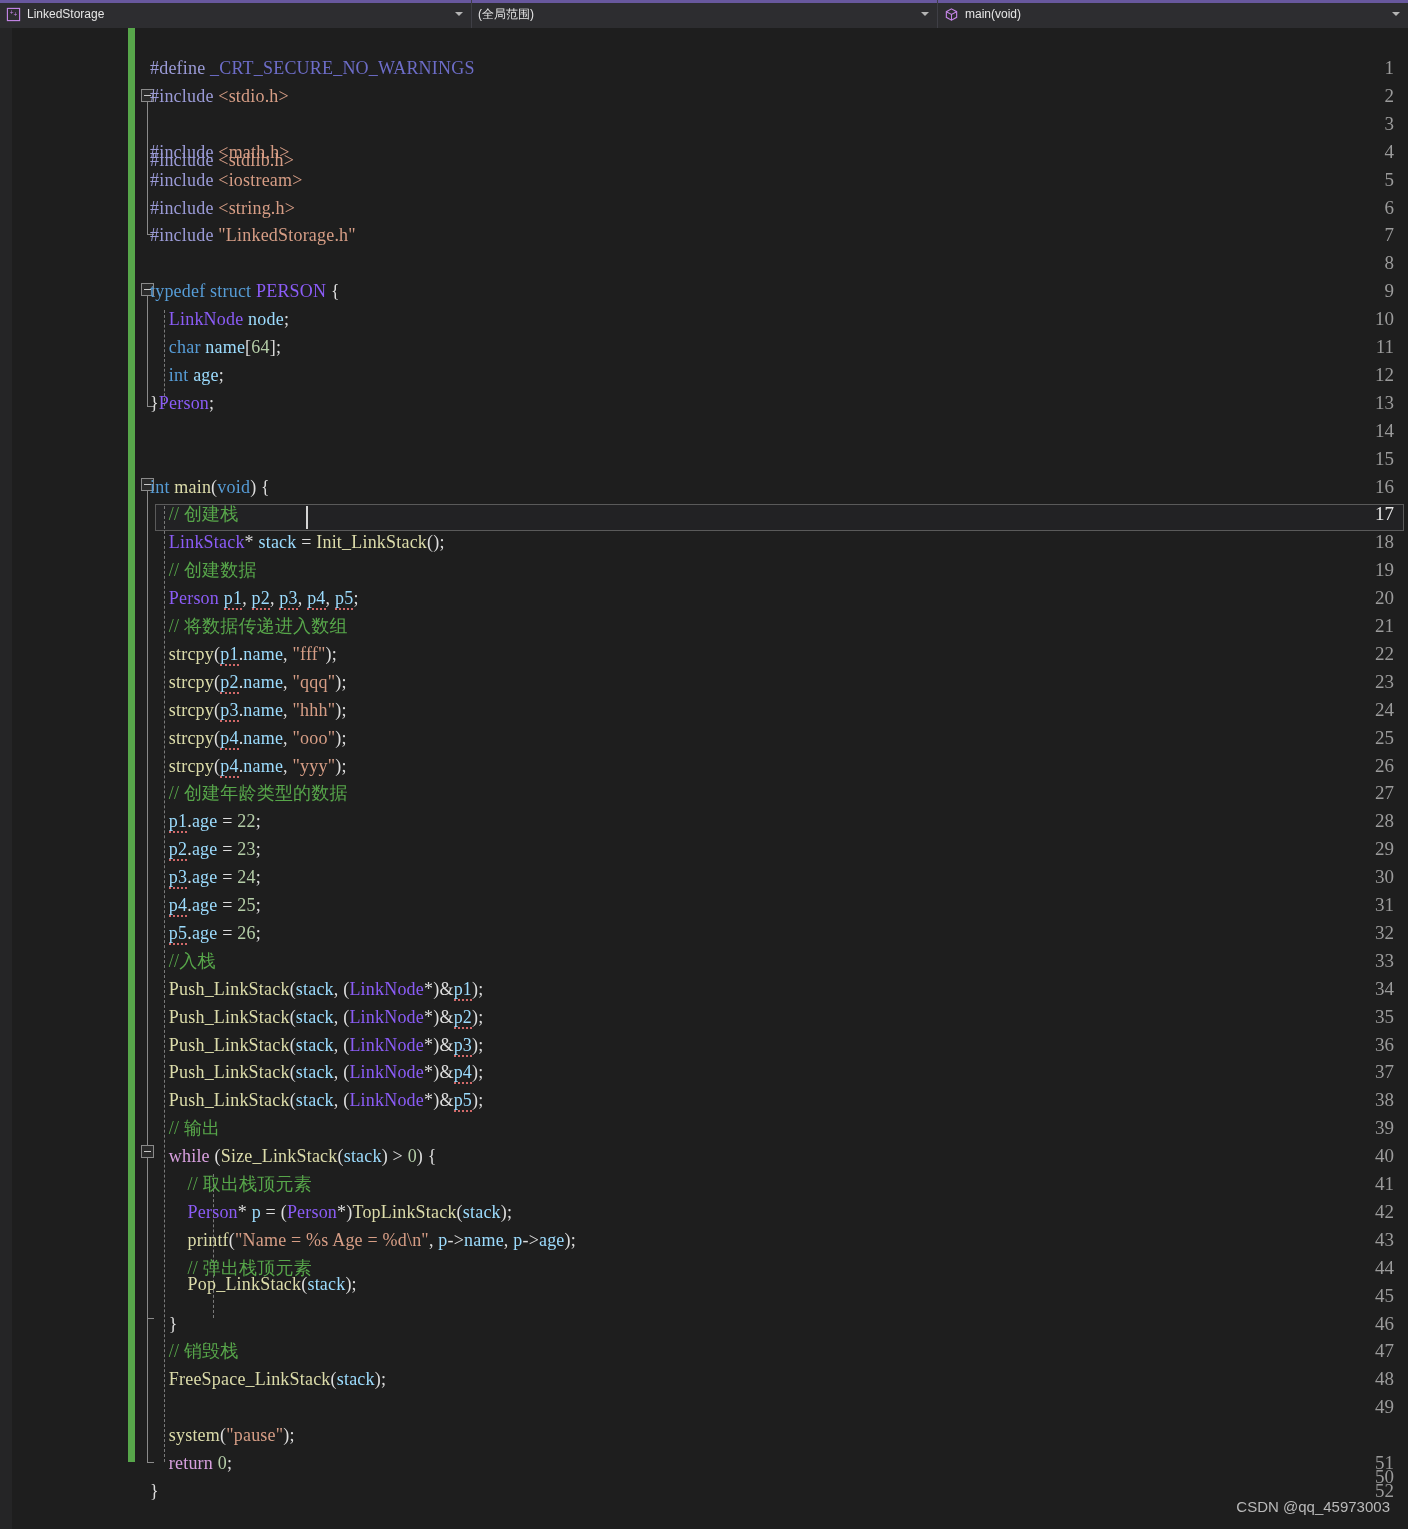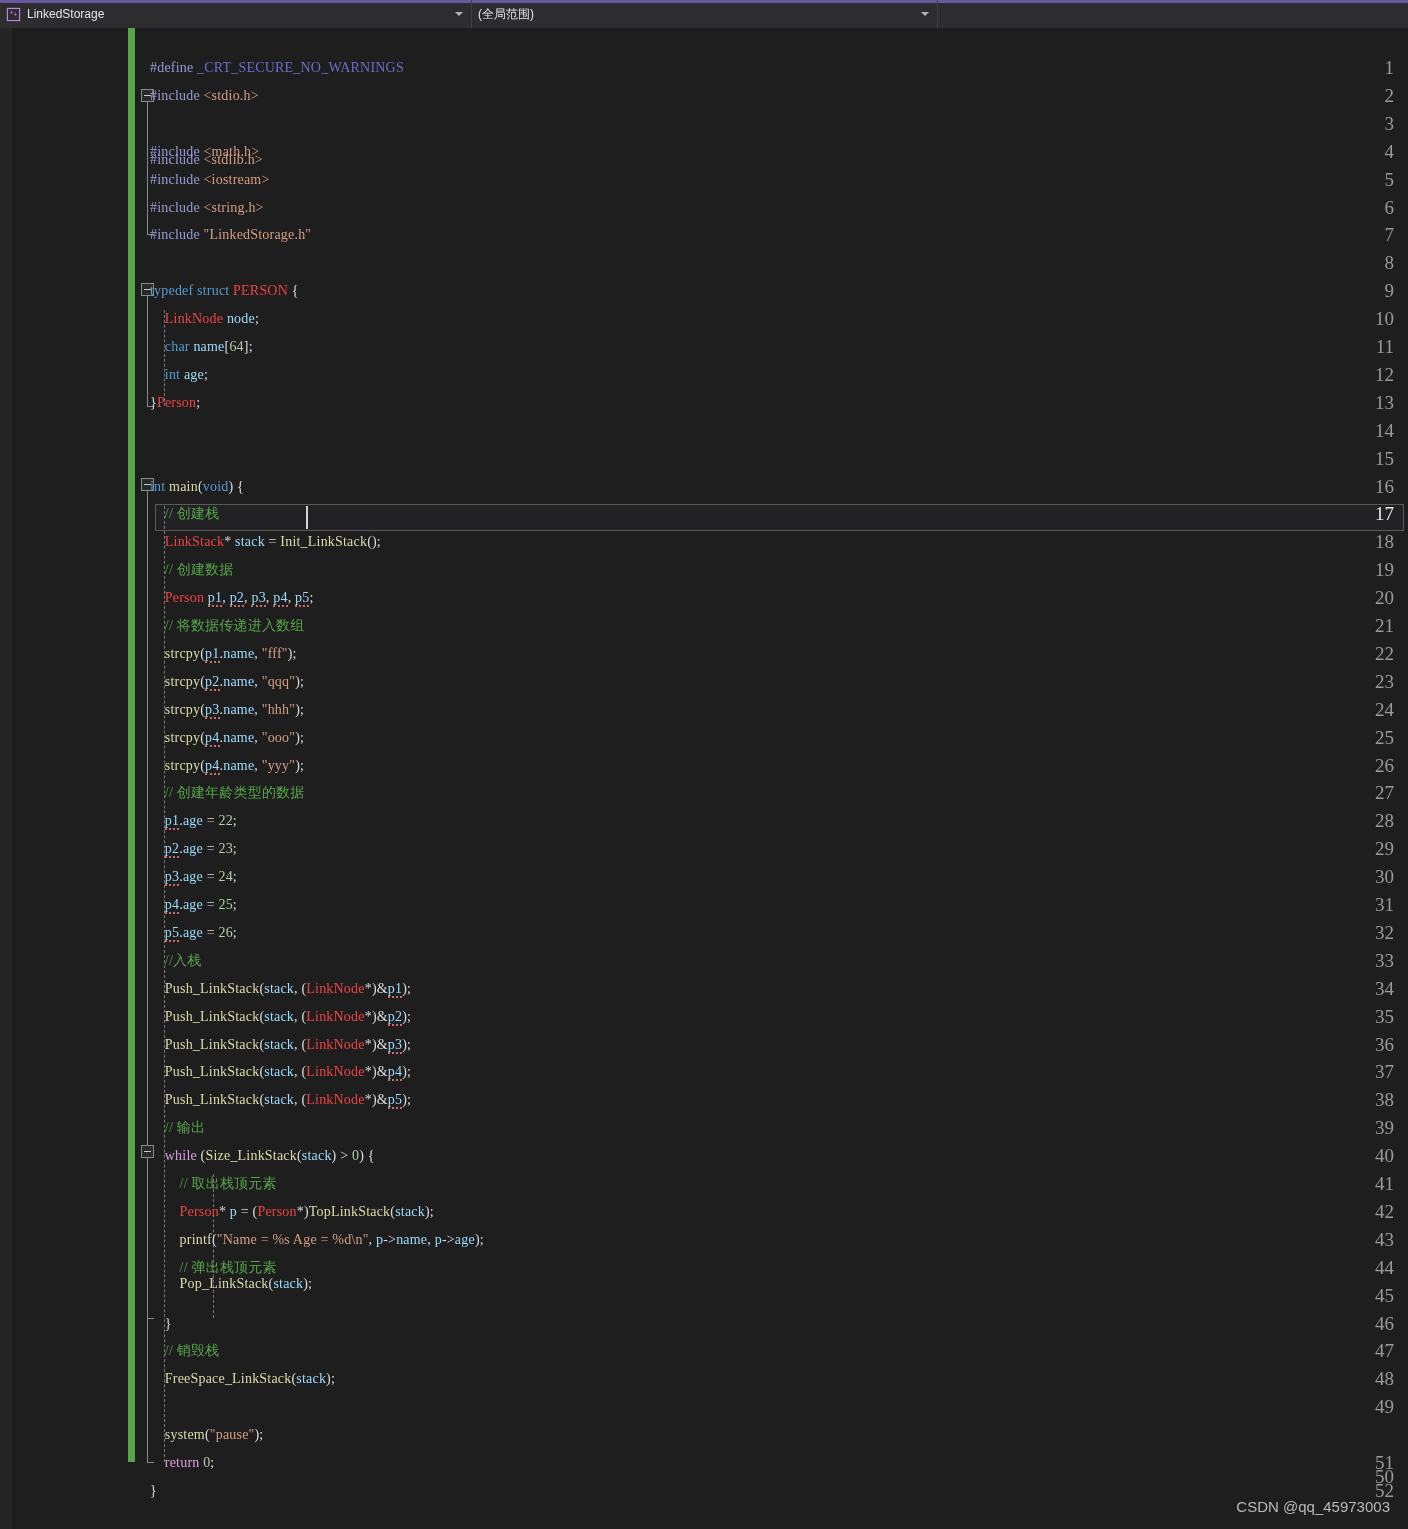--- a/index.html
+++ b/index.html
@@ -61,21 +61,21 @@
     position:absolute;right:14px;
     font-family:"Liberation Serif","DejaVu Serif",serif;
     font-size:19px;color:#9b9b9b;text-align:right;line-height:28px;
   }
   .ln.current{color:#e8e8e8;}
 
   
   .cl{
     position:absolute;left:150px;height:28px;line-height:28px;
     font-family:"Liberation Serif","DejaVu Serif",serif;
-    font-size:14px;white-space:pre;letter-spacing:0.2px;
+    font-size:18px;white-space:pre;letter-spacing:0.2px;
   }
 
   
   #curline-box{
     position:absolute;left:155px;top:476px;width:1249px;height:27px;
     border:1px solid #5a5a5a;background:#222224;box-sizing:border-box;
   }
   #caret{
     position:absolute;left:306px;top:478px;width:2px;height:23px;background:#d4d4d4;
   }
@@ -96,21 +96,21 @@
     position:absolute;width:0;border-left:1px dashed #7a7a7a;
   }
 
   
   .c-pp{color:#9b9bd7;}        
   .c-macro{color:#6d6dc8;}     
   .c-str{color:#d69d85;}       
   .c-cmt{color:#57a64a;}       
   .c-kw{color:#569cd6;}        
   .c-ctl{color:#d8a0df;}       
-  .c-type{color:#ef4444;}      
+  .c-type{color:#8b5cf6;}      
   .c-fn{color:#dcdcaa;}        
   .c-var{color:#9cdcfe;}       
   .c-num{color:#b5cea8;}        
 
   
   .sq{
     border-bottom:2px dotted #d16969;padding-bottom:0px;
   }
 
   
@@ -136,20 +136,30 @@
     </span>
     <span class="nav-combo-label">LinkedStorage</span>
     <span class="caret"></span>
   </div>
 
   <div class="nav-combo" id="combo-scope">
     <span class="nav-combo-label">(全局范围)</span>
     <span class="caret"></span>
   </div>
 
+  <div class="nav-combo" id="combo-member">
+    <span class="ico">
+      <svg width="15" height="15" viewBox="0 0 16 16">
+        <path d="M8 2 L13.5 5 L13.5 11 L8 14 L2.5 11 L2.5 5 Z" fill="none" stroke="#c586e8" stroke-width="1.2"></path>
+        <path d="M2.5 5 L8 8 L13.5 5 M8 8 L8 14" fill="none" stroke="#c586e8" stroke-width="1.1"></path>
+      </svg>
+    </span>
+    <span class="nav-combo-label">main(void)</span>
+    <span class="caret"></span>
+  </div>
 </div>
 
 <div id="editor">
 
   <div id="selection-strip"></div>
   <div id="gutter"></div>
   <div id="changebar"></div>
   <div id="foldcol"></div>
 
   <div id="curline-box"></div>

